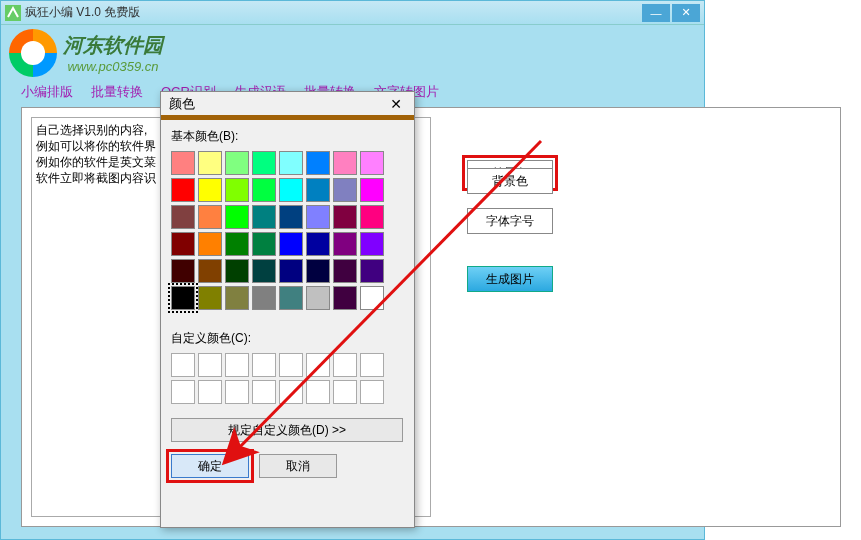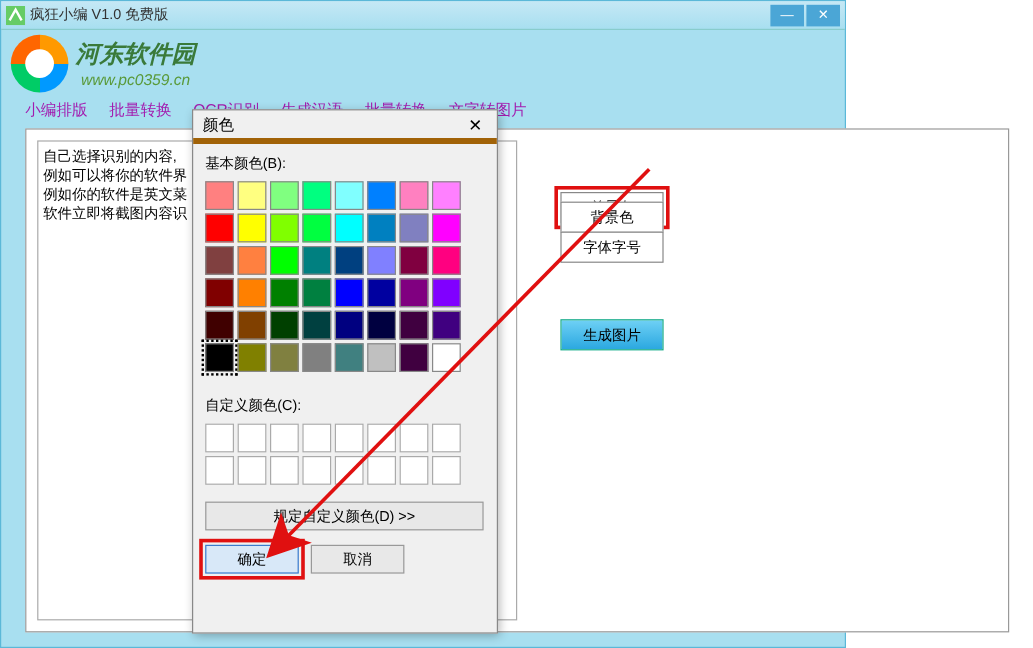--- a/index.html
+++ b/index.html
@@ -24,21 +24,21 @@
     .tabs { position: absolute; top: 82px; left: 20px; display: flex; gap: 18px; color: #a21caf; font-size: 13px; }
     .tab { cursor: pointer; }
     
     .content-area { position: absolute; top: 106px; left: 20px; width: 820px; height: 420px; background: #fff; border: 1px solid #999; }
     
     .text-area { position: absolute; top: 116px; left: 30px; width: 400px; height: 400px; background: #fff; border: 1px solid #aaa; padding: 4px; font-size: 12px; line-height: 16px; color: #000; }
     
     .side-btn { position: absolute; left: 466px; width: 86px; height: 26px; background: #fff; border: 1px solid #888; display: flex; align-items: center; justify-content: center; font-size: 12px; cursor: pointer; }
     .btn-fore { top: 127px; outline: 3px solid #e01010; outline-offset: 2px; margin-top: 32px; }
     .btn-back { top: 167px; }
-    .btn-font { top: 192px; }
+    .btn-font { top: 207px; }
     .btn-gen { top: 265px; width: 86px; height: 26px; background: linear-gradient(#6ed0f5, #2ba8e0); border: 1px solid #1a8; color: #000; }
     
     .color-dialog { position: absolute; top: 90px; left: 159px; width: 255px; height: 437px; background: #f0f0f0; border: 1px solid #888; box-shadow: 2px 2px 8px rgba(0,0,0,0.3); z-index: 100; }
     .dlg-title { height: 28px; display: flex; align-items: center; padding: 0 8px; font-size: 13px; border-bottom: 5px solid #a16207; }
     .dlg-title-text { flex: 1; }
     .dlg-close { width: 20px; height: 20px; display: flex; align-items: center; justify-content: center; cursor: pointer; font-size: 14px; }
     
     .section-label { padding: 8px 10px 4px; font-size: 12px; }
     .swatch-grid { display: grid; grid-template-columns: repeat(8, 24px); gap: 3px; padding: 2px 10px; }
     .swatch { width: 24px; height: 24px; border: 1px solid #888; cursor: pointer; }

